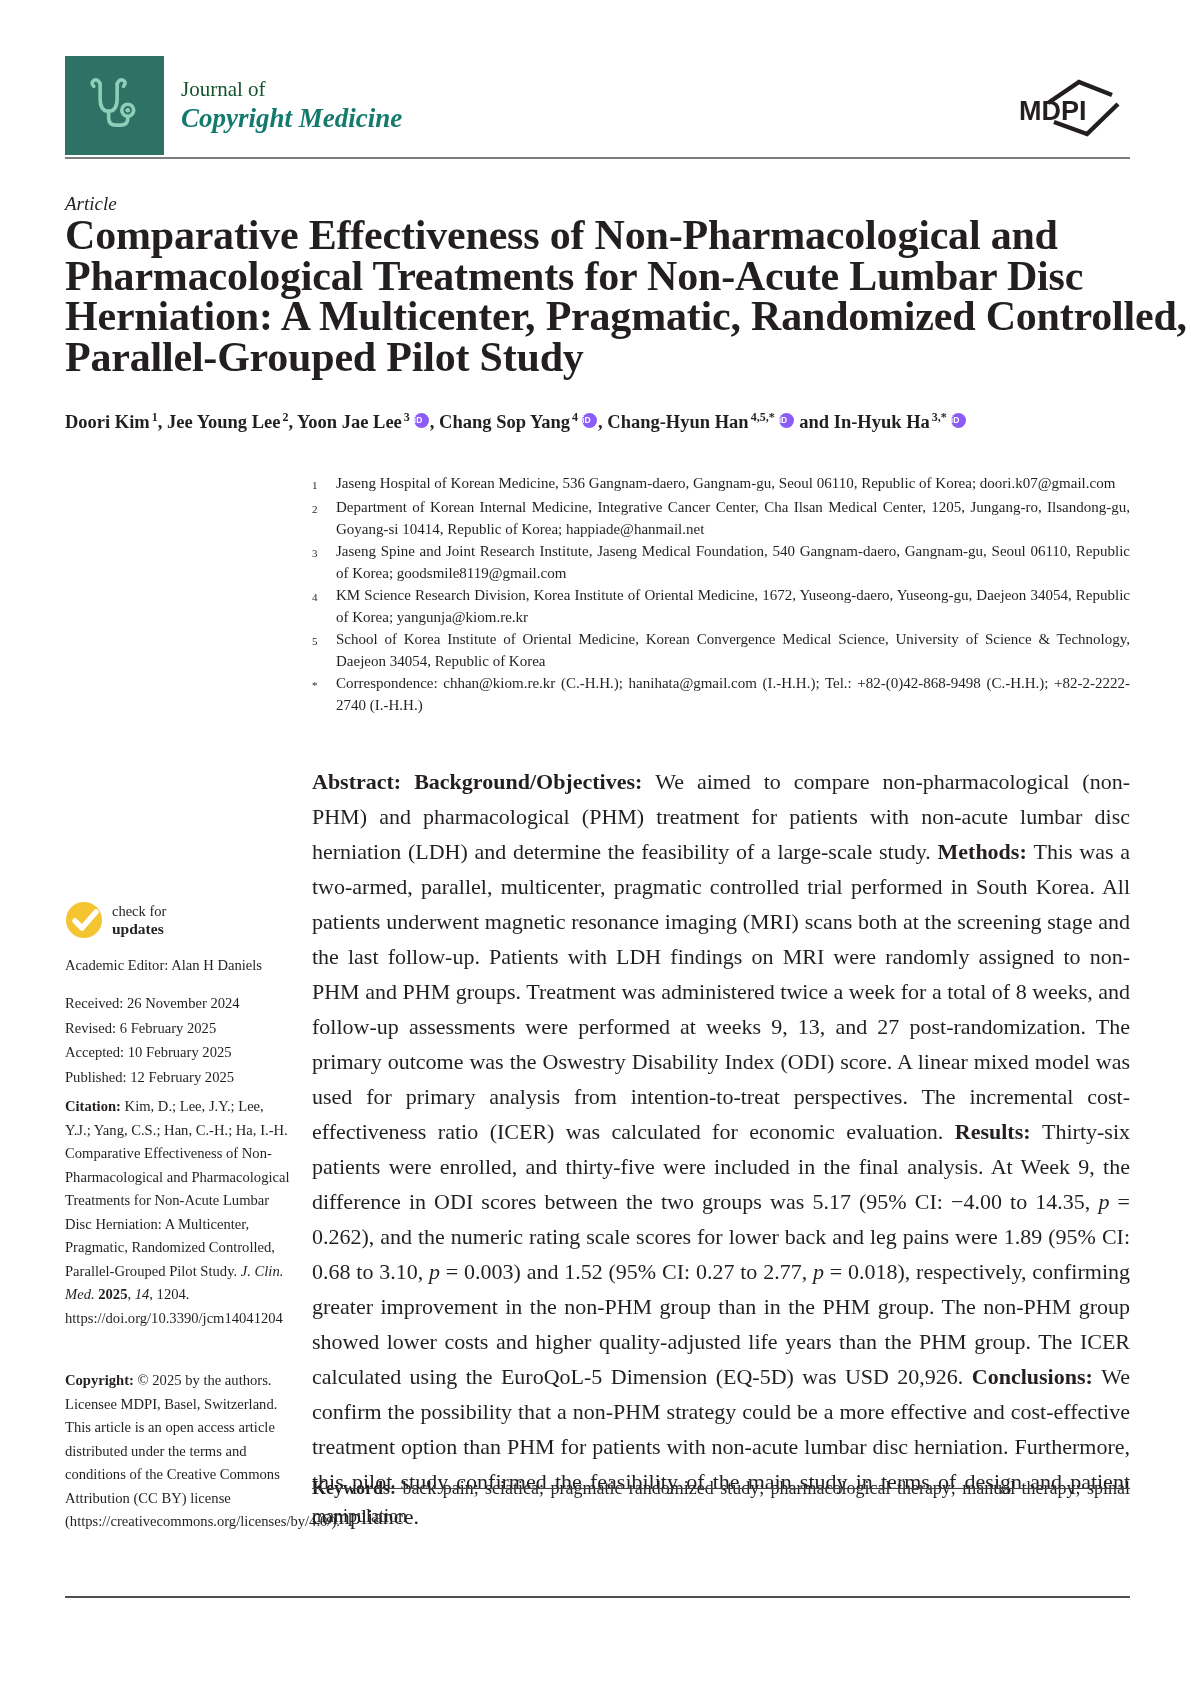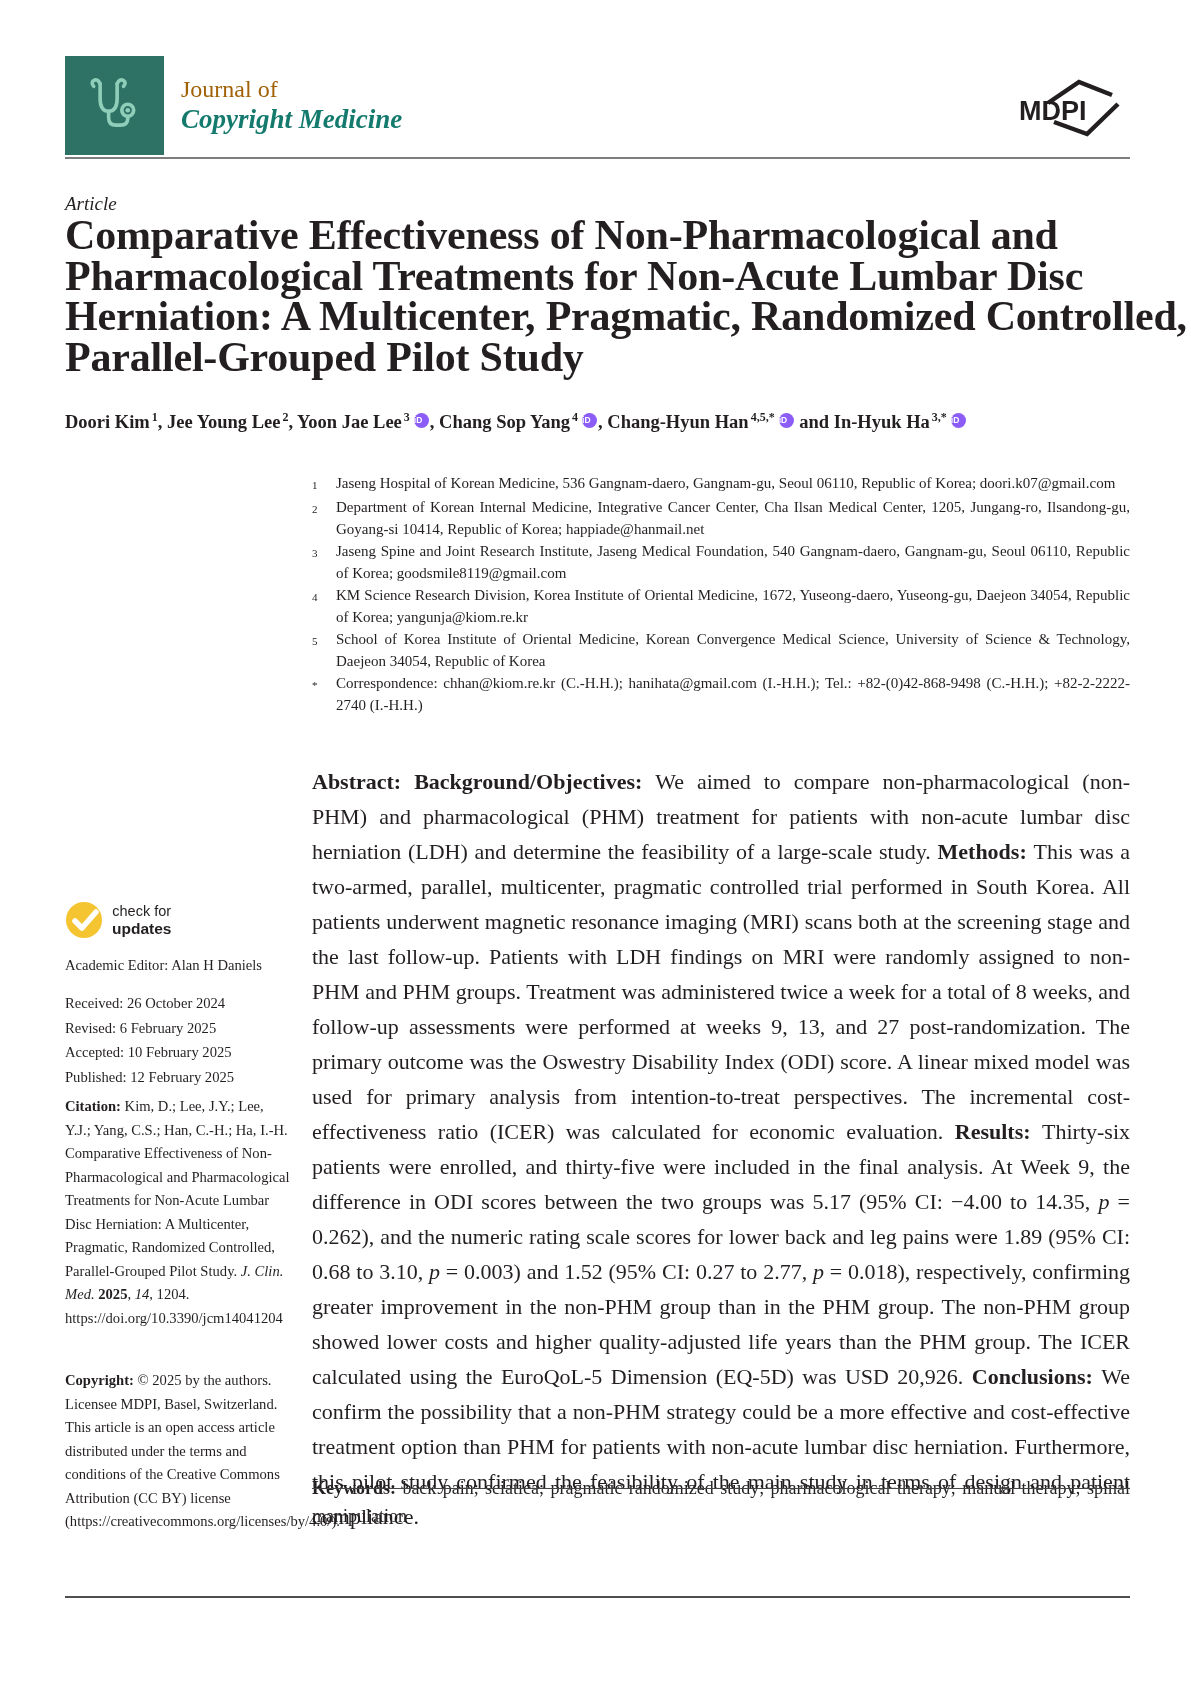--- a/index.html
+++ b/index.html
@@ -6,21 +6,21 @@
   .page{position:relative;width:1191px;height:1684px;background:#fff;overflow:hidden;
         font-family:"Liberation Serif",serif;color:#231F20;}
   .b{font-weight:bold;}
   .i{font-style:italic;}
 
   
   .header{position:absolute;top:56px;left:65px;right:61px;display:flex;justify-content:space-between;align-items:flex-start;}
   .logo-group{display:flex;align-items:center;}
   .logo-square{width:99px;height:99px;background:#2E7265;display:flex;align-items:center;justify-content:center;}
   .journal-name{margin-left:17px;}
-  .journal-line1{font-size:24px;color:#a16207;}
+  .journal-line1{font-size:21px;color:#14532d;}
   .journal-line2{font-size:27px;font-weight:bold;font-style:italic;color:#157A6E;margin-top:1px;}
   .mdpi{margin-top:20px;}
 
   .rule-top{position:absolute;left:65px;right:61px;top:157px;border-top:2px solid #7d7d7d;}
 
   .article-type{position:absolute;left:65px;top:193px;font-style:italic;font-size:19px;}
 
   .title{position:absolute;left:65px;top:215px;font-size:42px;font-weight:bold;line-height:40.5px;letter-spacing:-0.2px;}
   .title div{white-space:nowrap;}
 
@@ -33,21 +33,21 @@
   .affiliations{position:absolute;left:312px;top:472px;width:818px;}
   .aff{display:flex;font-size:15px;line-height:22px;}
   .aff-marker{width:24px;flex:none;font-size:11px;padding-top:2px;}
   .aff-text{flex:1;text-align:justify;}
 
   .abstract{position:absolute;left:312px;top:764px;width:818px;font-size:22px;line-height:35px;text-align:justify;}
   .keywords{position:absolute;left:312px;top:1474px;width:818px;font-size:18px;line-height:28.2px;text-align:justify;}
   .rule-keywords{position:absolute;left:312px;right:61px;top:1488px;border-top:1.5px solid #454545;}
 
   
-  .badge{position:absolute;left:65px;top:901px;display:flex;align-items:center;font-family:Liberation Sans, sans-serif;cursor:pointer;text-align:center;}
+  .badge{position:absolute;left:65px;top:901px;display:flex;align-items:center;font-family:Liberation Serif, serif;cursor:pointer;}
   .badge-text{margin-left:9px;line-height:17px;}
   .badge-l1{font-size:14.5px;}
   .badge-l2{font-size:15.5px;font-weight:bold;}
   .editor{position:absolute;left:65px;top:957px;width:230px;font-size:14.6px;}
   .dates{position:absolute;left:65px;top:991px;font-size:14.6px;line-height:24.5px;}
   .citation{position:absolute;left:65px;top:1095px;width:225px;font-size:14.6px;line-height:23.5px;}
   .copyright{position:absolute;left:65px;top:1369px;width:225px;font-size:14.6px;line-height:23.5px;}
 
   
   .rule-bottom{position:absolute;left:65px;right:61px;top:1596px;border-top:2px solid #4f4f4f;}
@@ -139,21 +139,21 @@
     </svg>
     <div class="badge-text">
       <div class="badge-l1">check for</div>
       <div class="badge-l2">updates</div>
     </div>
   </div>
 
   <div class="editor">Academic Editor: Alan H Daniels</div>
 
   <div class="dates">
-    <div>Received: 26 October 2024</div>
+    <div>Received: 26 November 2024</div>
     <div>Revised: 6 February 2025</div>
     <div>Accepted: 10 February 2025</div>
     <div>Published: 12 February 2025</div>
   </div>
 
   <div class="citation"><span class="b">Citation: </span><span>Kim, D.; Lee, J.Y.; Lee, Y.J.; Yang, C.S.; Han, C.-H.; Ha, I.-H. Comparative Effectiveness of Non-Pharmacological and Pharmacological Treatments for Non-Acute Lumbar Disc Herniation: A Multicenter, Pragmatic, Randomized Controlled, Parallel-Grouped Pilot Study. </span><span class="i">J. Clin. Med. </span><span class="b">2025</span><span>, </span><span class="i">14</span><span>, 1204. https://doi.org/10.3390/jcm14041204</span></div>
 
   <div class="copyright"><span class="b">Copyright: </span><span>© 2025 by the authors. Licensee MDPI, Basel, Switzerland. This article is an open access article distributed under the terms and conditions of the Creative Commons Attribution (CC BY) license (https://creativecommons.org/licenses/by/4.0/).</span></div>
 
   <div class="rule-bottom"></div>

